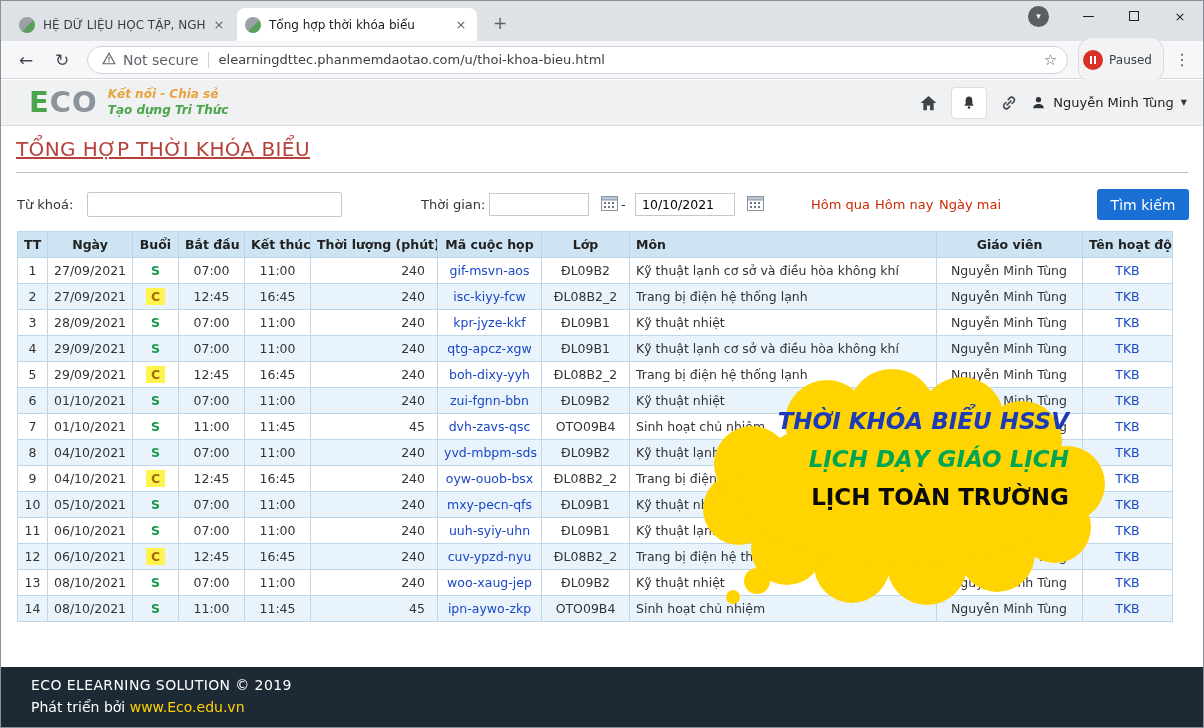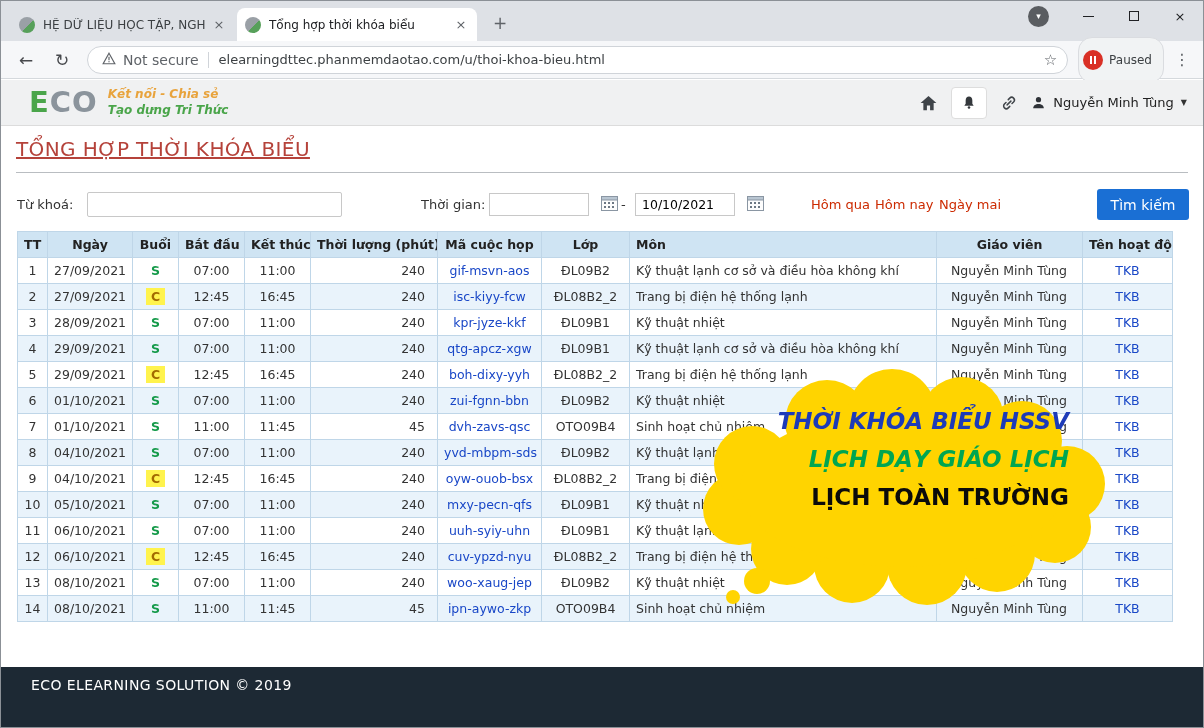--- a/index.html
+++ b/index.html
@@ -470,13 +470,16 @@
   </svg>
   <div class="cloud-text">
     <div class="ct1">THỜI KHÓA BIỂU HSSV</div>
     <div class="ct2">LỊCH DẠY GIÁO LỊCH</div>
     <div class="ct3">LỊCH TOÀN TRƯỜNG</div>
   </div>
 </div>
 
 <div class="footer">
   <div class="line1">ECO ELEARNING SOLUTION © 2019</div>
+  <div class="line2">
+    <span>Phát triển bởi </span><a href="#">www.Eco.edu.vn</a>
+  </div>
 </div>
 
 </body></html>

